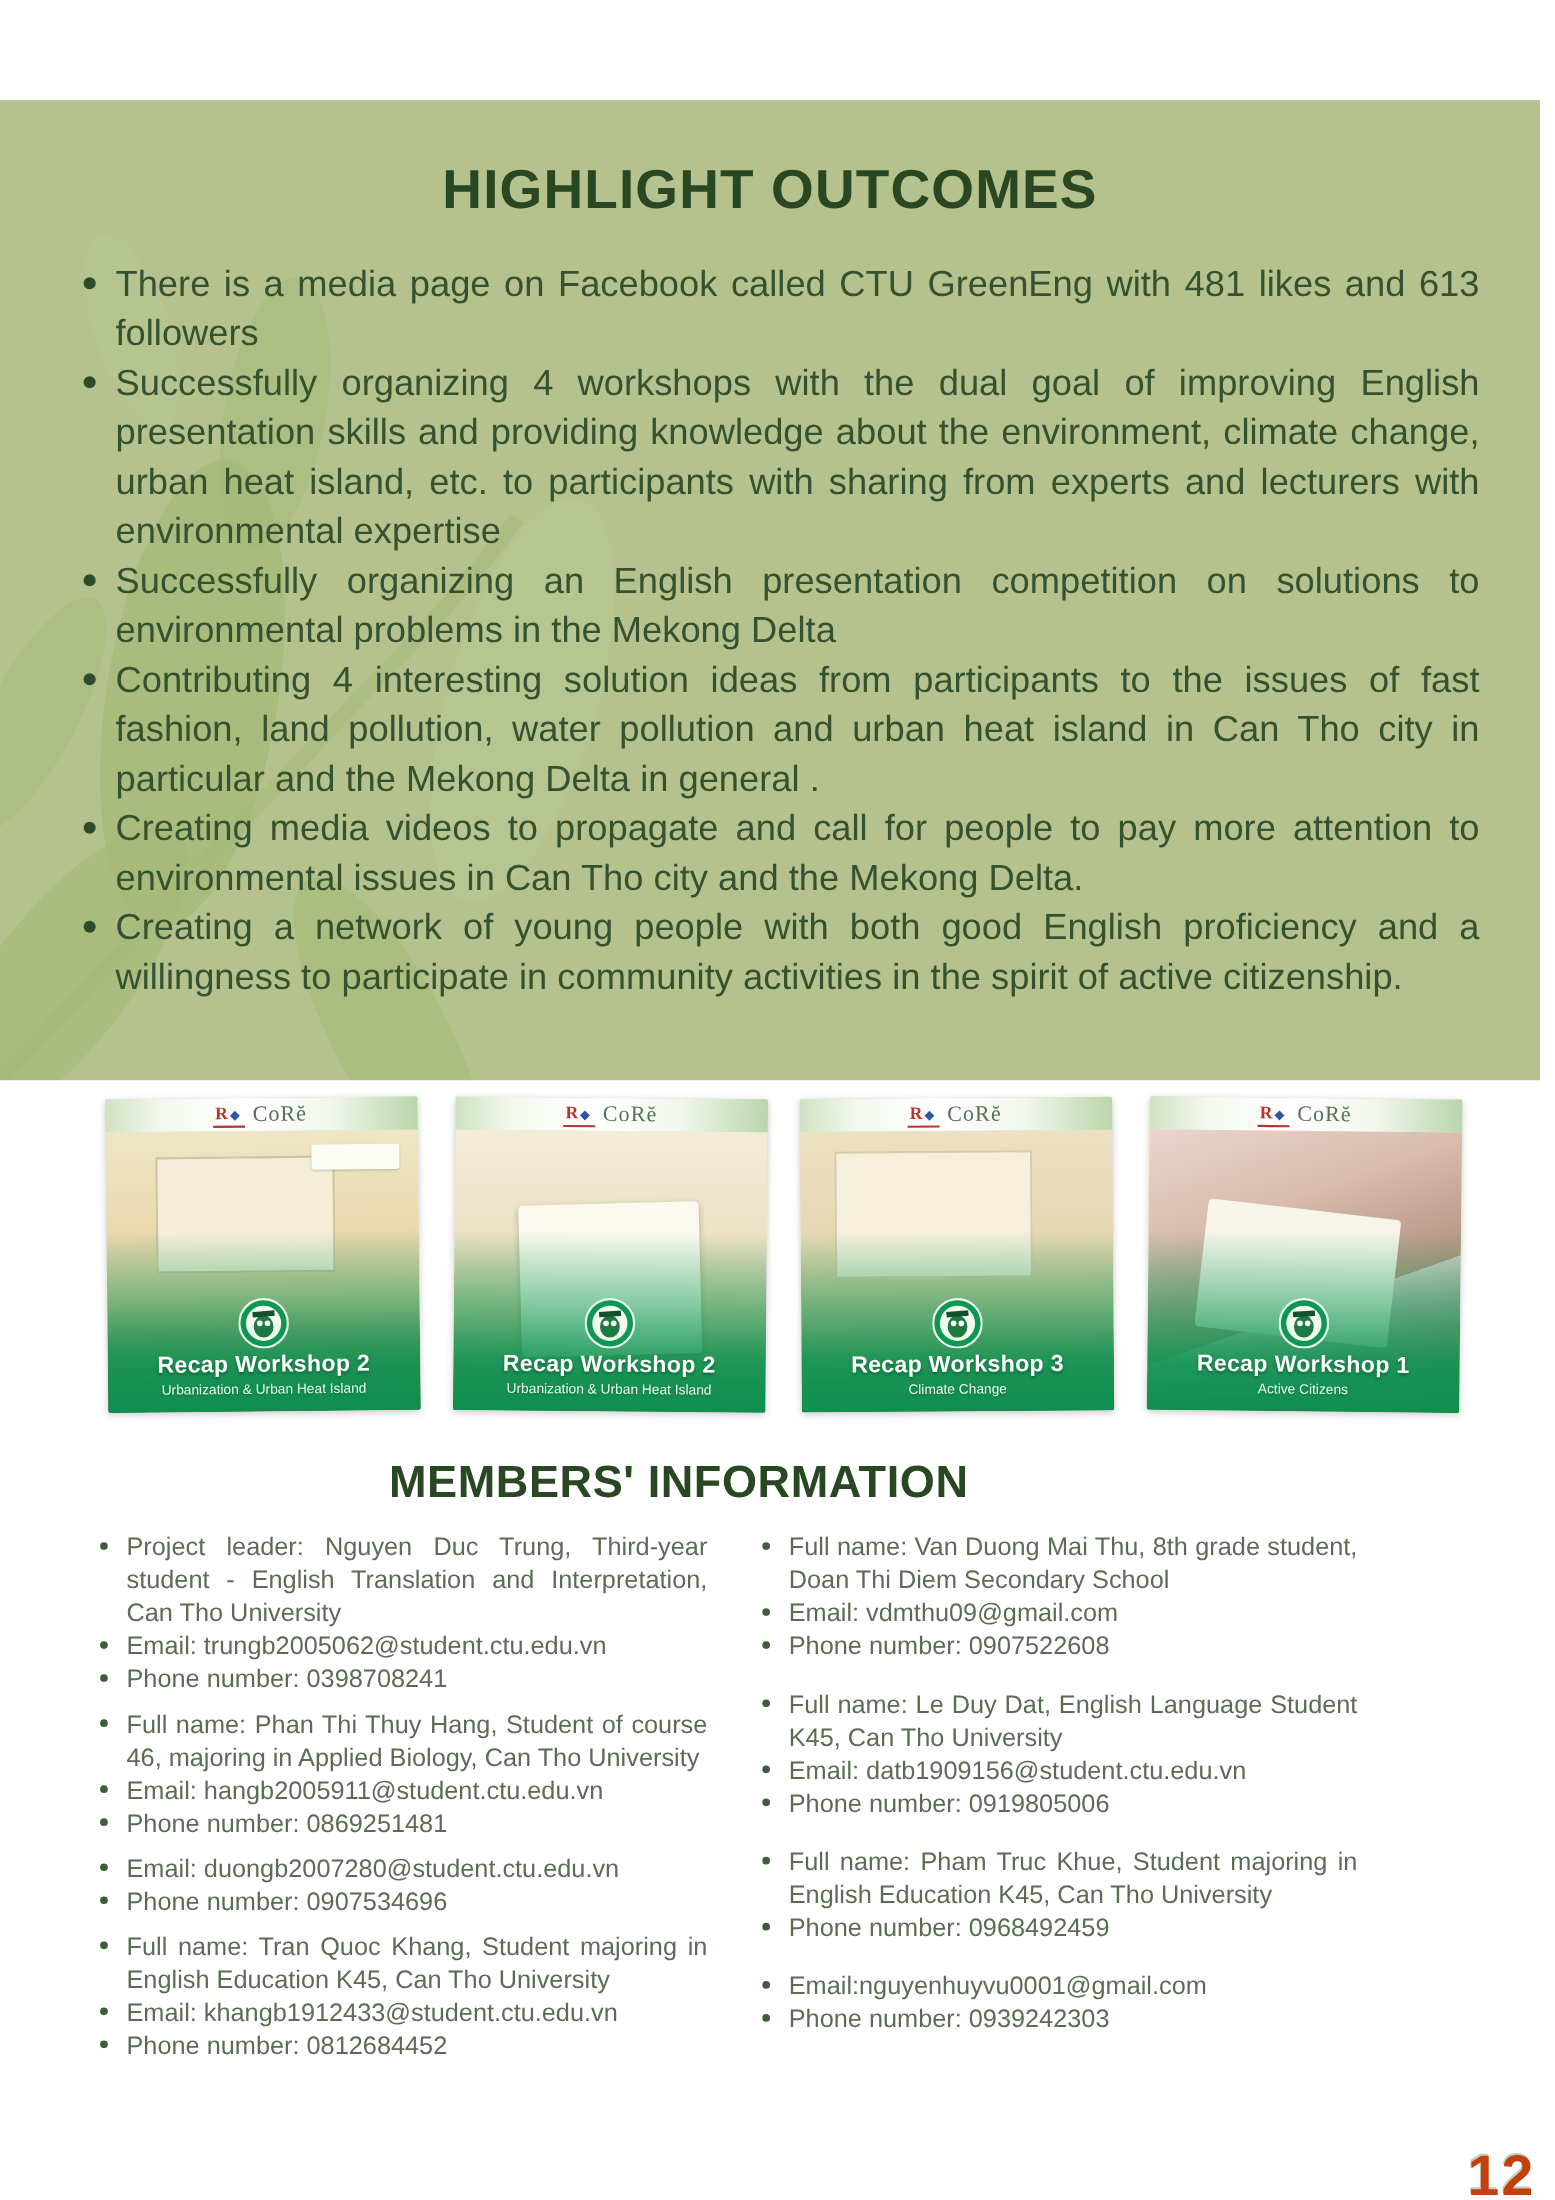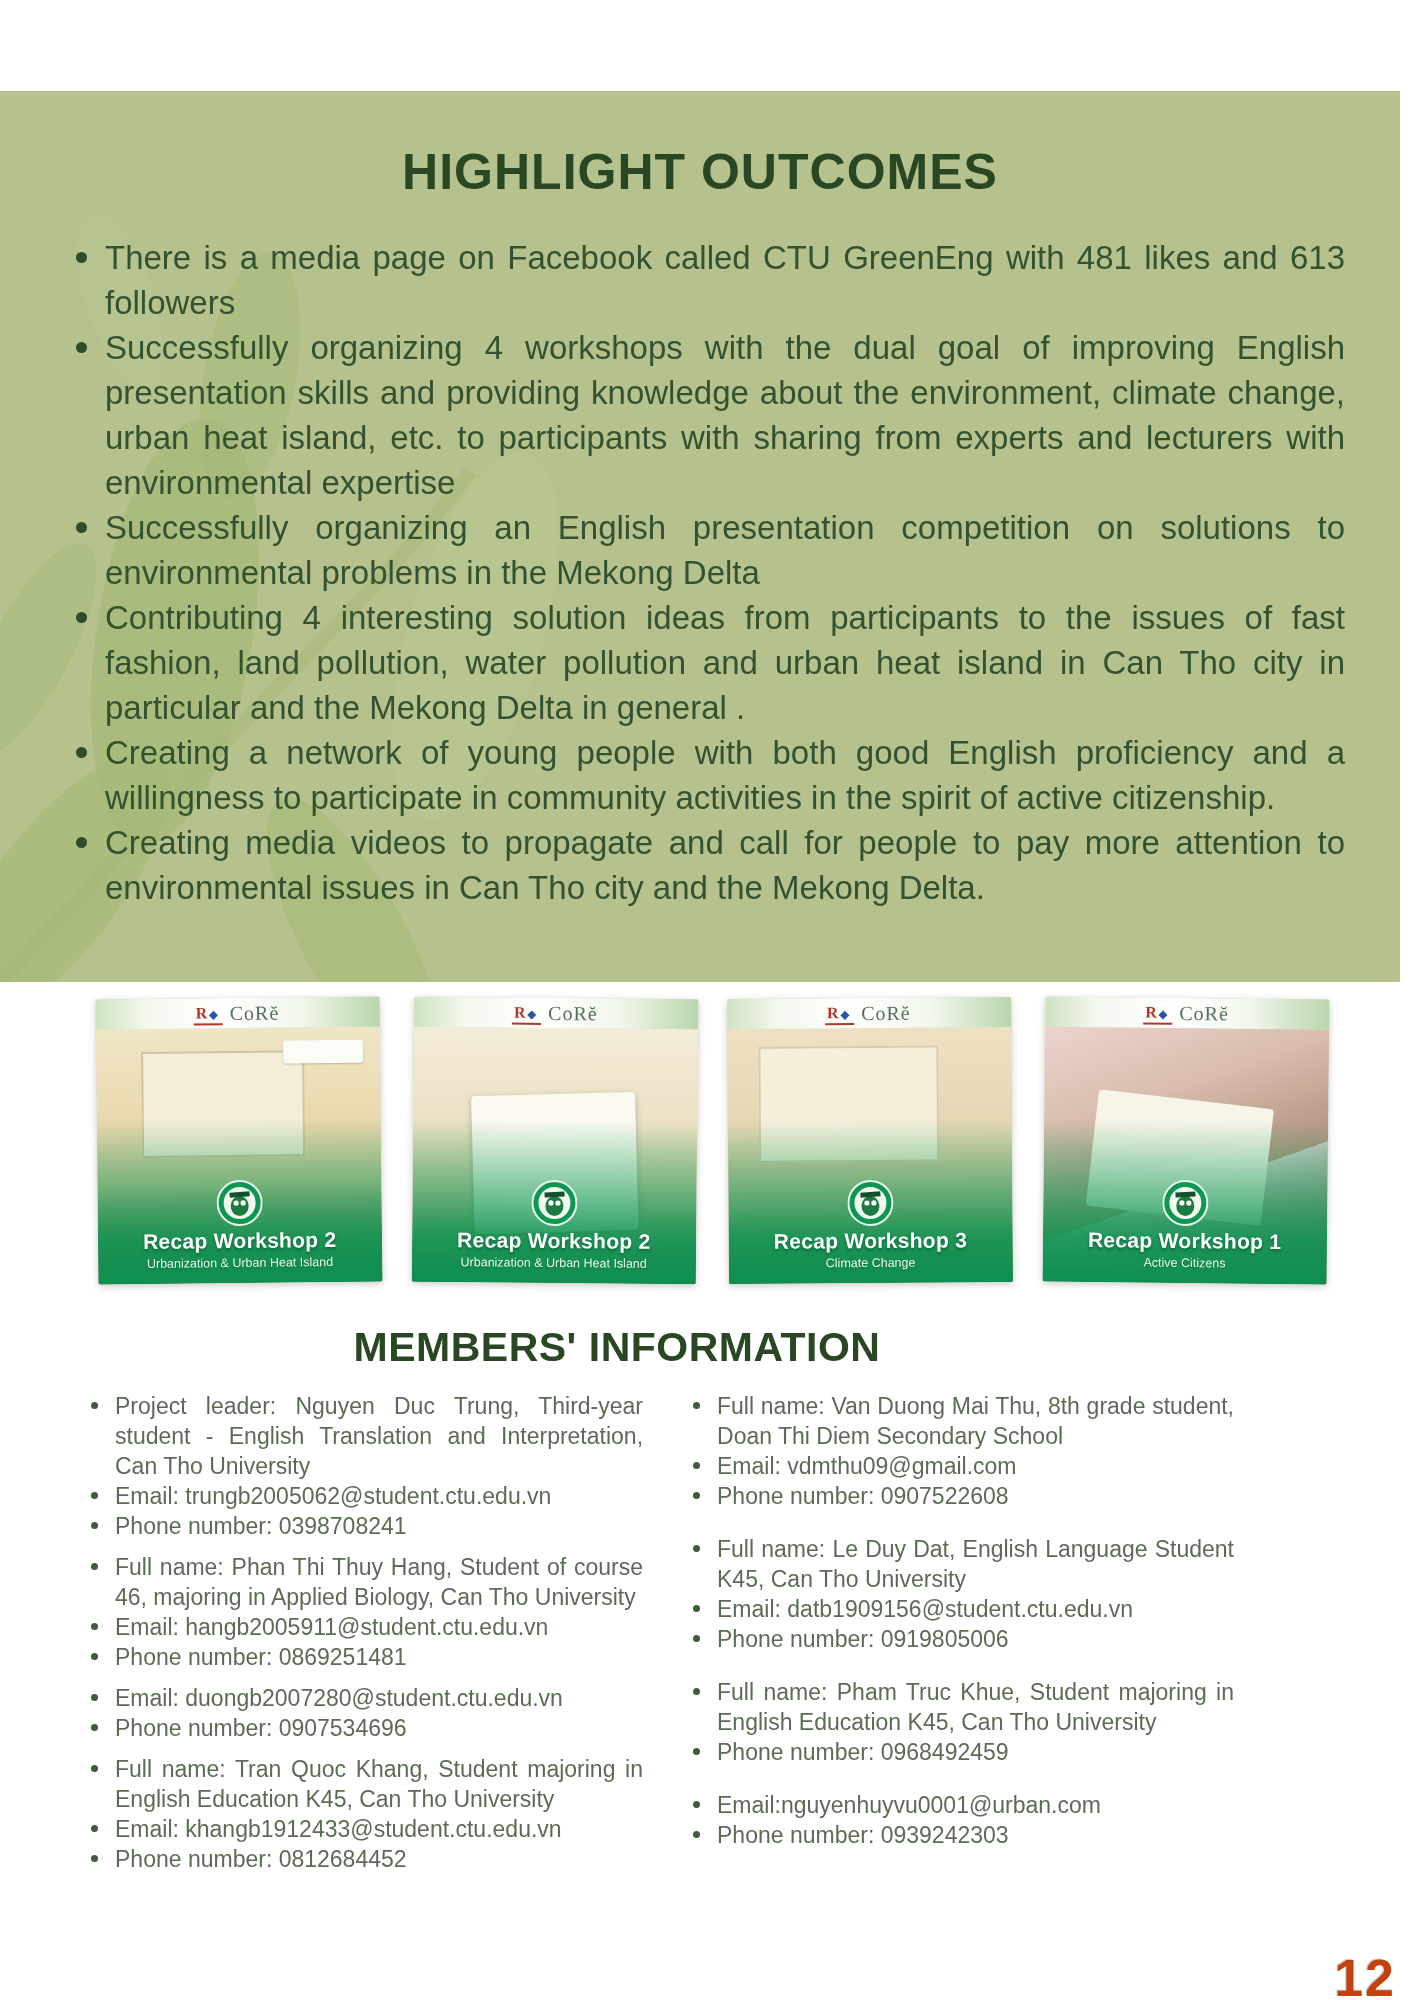--- a/index.html
+++ b/index.html
@@ -88,22 +88,22 @@
         <ellipse cx="120" cy="210" rx="34" ry="92" transform="rotate(-18 120 210)" fill="#b9c794" opacity="0.45"></ellipse>
         <ellipse cx="30" cy="560" rx="40" ry="120" transform="rotate(28 30 560)" opacity="0.5"></ellipse>
       </g>
     </svg>
     <h1>HIGHLIGHT OUTCOMES</h1>
     <ul class="hl-list">
       <li>There is a media page on Facebook called CTU GreenEng with 481 likes and 613 followers</li>
       <li>Successfully organizing 4 workshops with the dual goal of improving English presentation skills and providing knowledge about the environment, climate change, urban heat island, etc. to participants with sharing from experts and lecturers with environmental expertise</li>
       <li>Successfully organizing an English presentation competition on solutions to environmental problems in the Mekong Delta</li>
       <li>Contributing 4 interesting solution ideas from participants to the issues of fast fashion, land pollution, water pollution and urban heat island in Can Tho city in particular and the Mekong Delta in general .</li>
+      <li>Creating media videos to propagate and call for people to pay more attention to environmental issues in Can Tho city and the Mekong Delta.</li>
       <li>Creating a network of young people with both good English proficiency and a willingness to participate in community activities in the spirit of active citizenship.</li>
-      <li>Creating media videos to propagate and call for people to pay more attention to environmental issues in Can Tho city and the Mekong Delta.</li>
     </ul>
   </section>
 
   <div class="photo-row">
 
     <figure class="photo p1">
       <div class="ph-header">
         <span class="brand-r"><span>R</span><span class="diamond">◆</span><span class="bar"></span></span>
         <span class="brand-core">CoRĕ</span>
       </div>
@@ -228,21 +228,21 @@
         <ul class="group">
           <li>Full name: Le Duy Dat, English Language Student K45, Can Tho University</li>
           <li>Email: datb1909156@student.ctu.edu.vn</li>
           <li>Phone number: 0919805006</li>
         </ul>
         <ul class="group">
           <li>Full name: Pham Truc Khue, Student majoring in English Education K45, Can Tho University</li>
           <li>Phone number: 0968492459</li>
         </ul>
         <ul class="group">
-          <li>Email:nguyenhuyvu0001@urban.com</li>
+          <li>Email:nguyenhuyvu0001@gmail.com</li>
           <li>Phone number: 0939242303</li>
         </ul>
       </div>
 
     </div>
   </section>
 
   <div class="page-number">12</div>
 
 </div>

